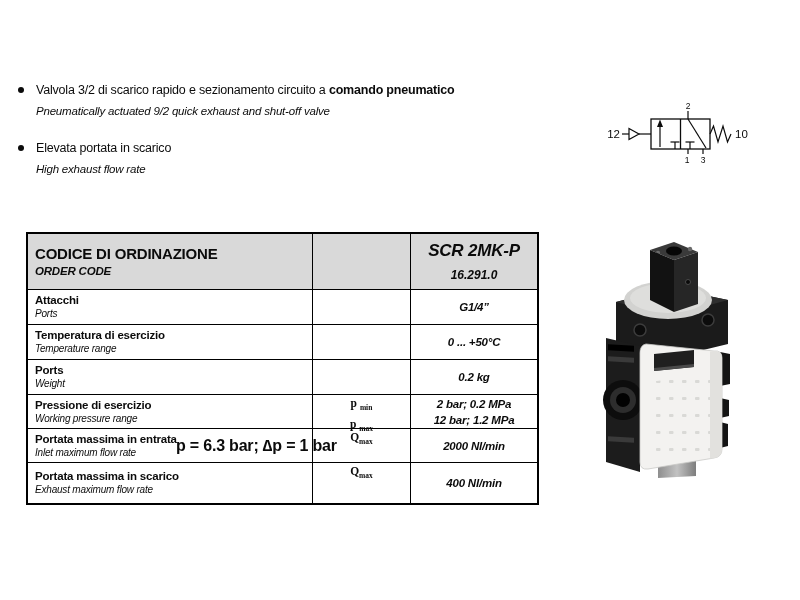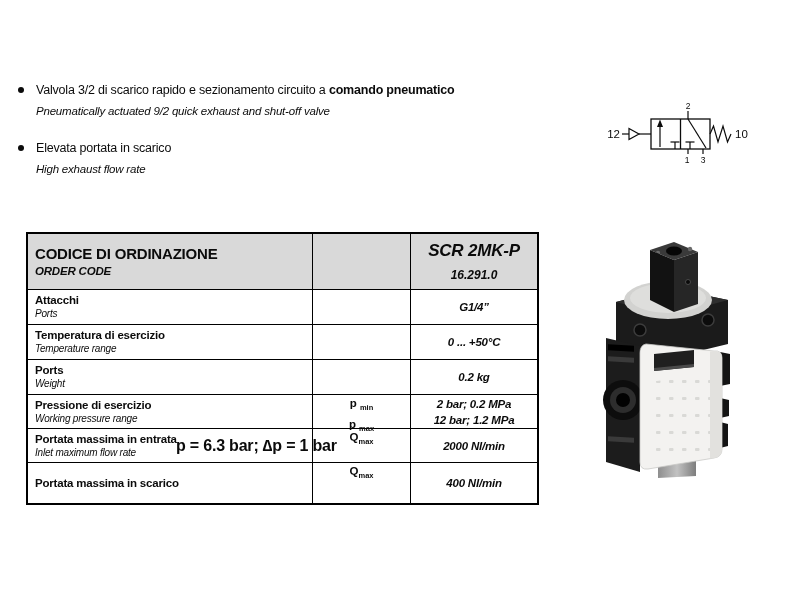--- a/index.html
+++ b/index.html
@@ -26,21 +26,21 @@
   .spec-table{
     position:absolute;left:26px;top:232px;width:513px;
     border:2px solid #000;box-sizing:border-box;background:#fff;
   }
   .t-row{display:flex;box-sizing:border-box;}
   .t-row + .t-row{border-top:1.6px solid #000;}
   .c1{width:285px;box-sizing:border-box;border-right:1.6px solid #000;
       display:flex;flex-direction:column;justify-content:center;
       padding-left:7px;position:relative;}
   .c2{width:98px;box-sizing:border-box;border-right:1.6px solid #000;
-      display:flex;flex-direction:column;justify-content:flex-start;align-items:center;}
+      display:flex;flex-direction:column;justify-content:flex-start;align-items:center;font-family:Liberation Serif, serif;}
   .c3{flex:1;display:flex;flex-direction:column;justify-content:center;align-items:center;font-style:italic;}
   .t-header{height:55px;background:#d9d9d9;}
   .h-it{font-weight:bold;font-size:15px;letter-spacing:-0.2px;line-height:17px;}
   .h-en{font-weight:bold;font-style:italic;font-size:11.5px;letter-spacing:-0.2px;line-height:14px;margin-top:2px;}
   .code{font-weight:bold;font-size:17px;letter-spacing:-0.2px;line-height:18px;}
   .code-num{font-weight:bold;font-size:12px;line-height:14px;margin-top:8px;}
   .l-it{font-weight:bold;font-size:11.5px;letter-spacing:-0.2px;line-height:13px;}
   .l-en{font-weight:normal;font-style:italic;font-size:10px;letter-spacing:-0.2px;line-height:12px;margin-top:1px;}
   .val{font-weight:bold;font-size:11.5px;letter-spacing:-0.2px;line-height:16px;text-align:center;}
   .sym{font-weight:bold;font-size:11.5px;line-height:16px;}
@@ -177,20 +177,21 @@
         <div class="sym"><span>Q</span><sub>max</sub></div>
       </div>
       <div class="c3">
         <div class="val">2000 Nl/min</div>
       </div>
     </div>
 
     <div class="t-row" style="height:41px">
       <div class="c1">
         <div class="l-it">Portata massima in scarico</div>
+        <div class="l-en">Exhaust maximum flow rate</div>
       </div>
       <div class="c2">
         <div class="sym"><span>Q</span><sub>max</sub></div>
       </div>
       <div class="c3">
         <div class="val">400 Nl/min</div>
       </div>
     </div>
 
   </div>

